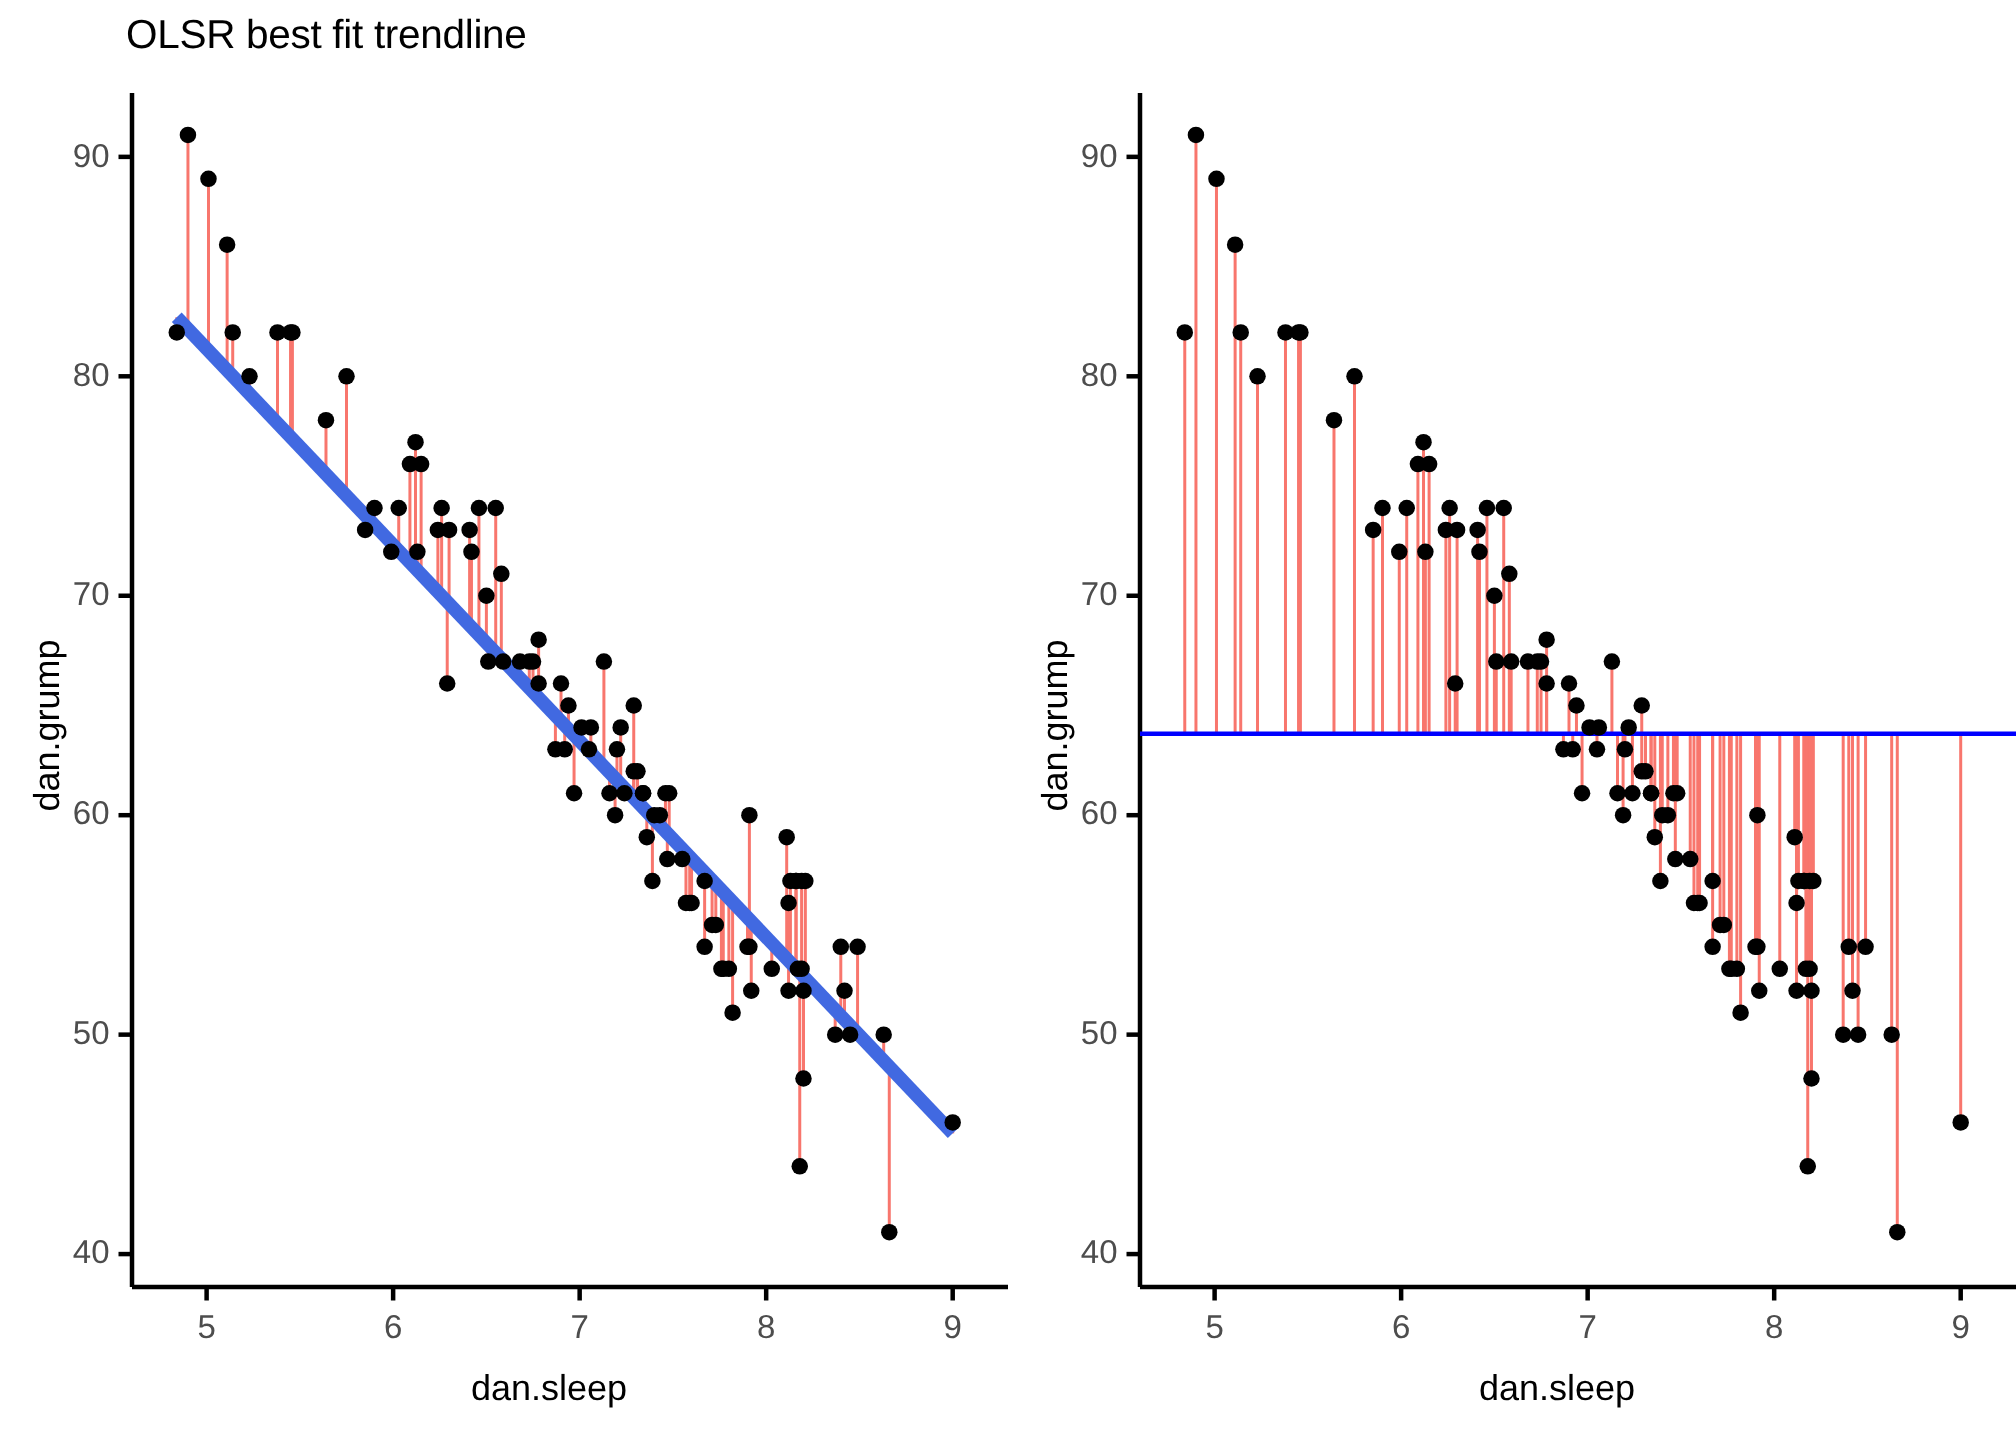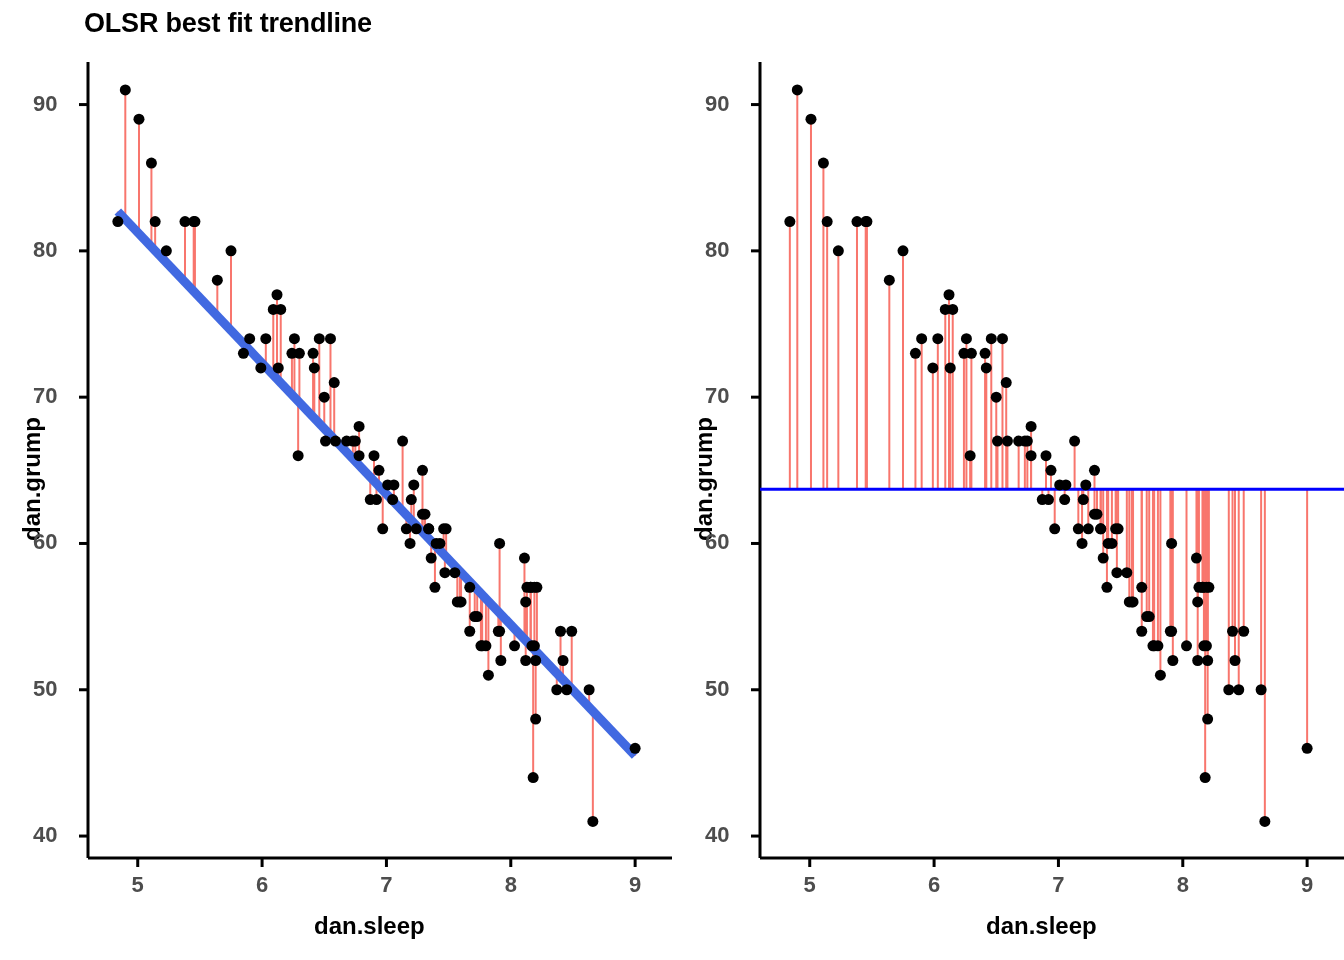--- a/index.html
+++ b/index.html
@@ -13,21 +13,20 @@
     height: 960px;
     font-family: "Liberation Sans", sans-serif;
     overflow: hidden;
   }
   #figure {
     position: relative;
     width: 1344px;
     height: 676px;
     display: flex;
     flex-direction: row;
-    font-weight: bold;
   }
   .panel {
     position: relative;
     width: 672px;
     height: 960px;
   }
   .panel svg {
     display: block;
   }
   .panel-title {
@@ -57,20 +56,21 @@
     transform: rotate(-90deg);
   }
   .tick-label {
     position: absolute;
     font-size: 22px;
     color: #4d4d4d;
     font-family: "Liberation Sans", sans-serif;
     white-space: nowrap;
   }
   .tick-label.y {
+    text-align: right;
   }
   .tick-label.x {
     text-align: center;
   }
 </style>
 </head>
 <body>
 
 <div id="figure">
 

